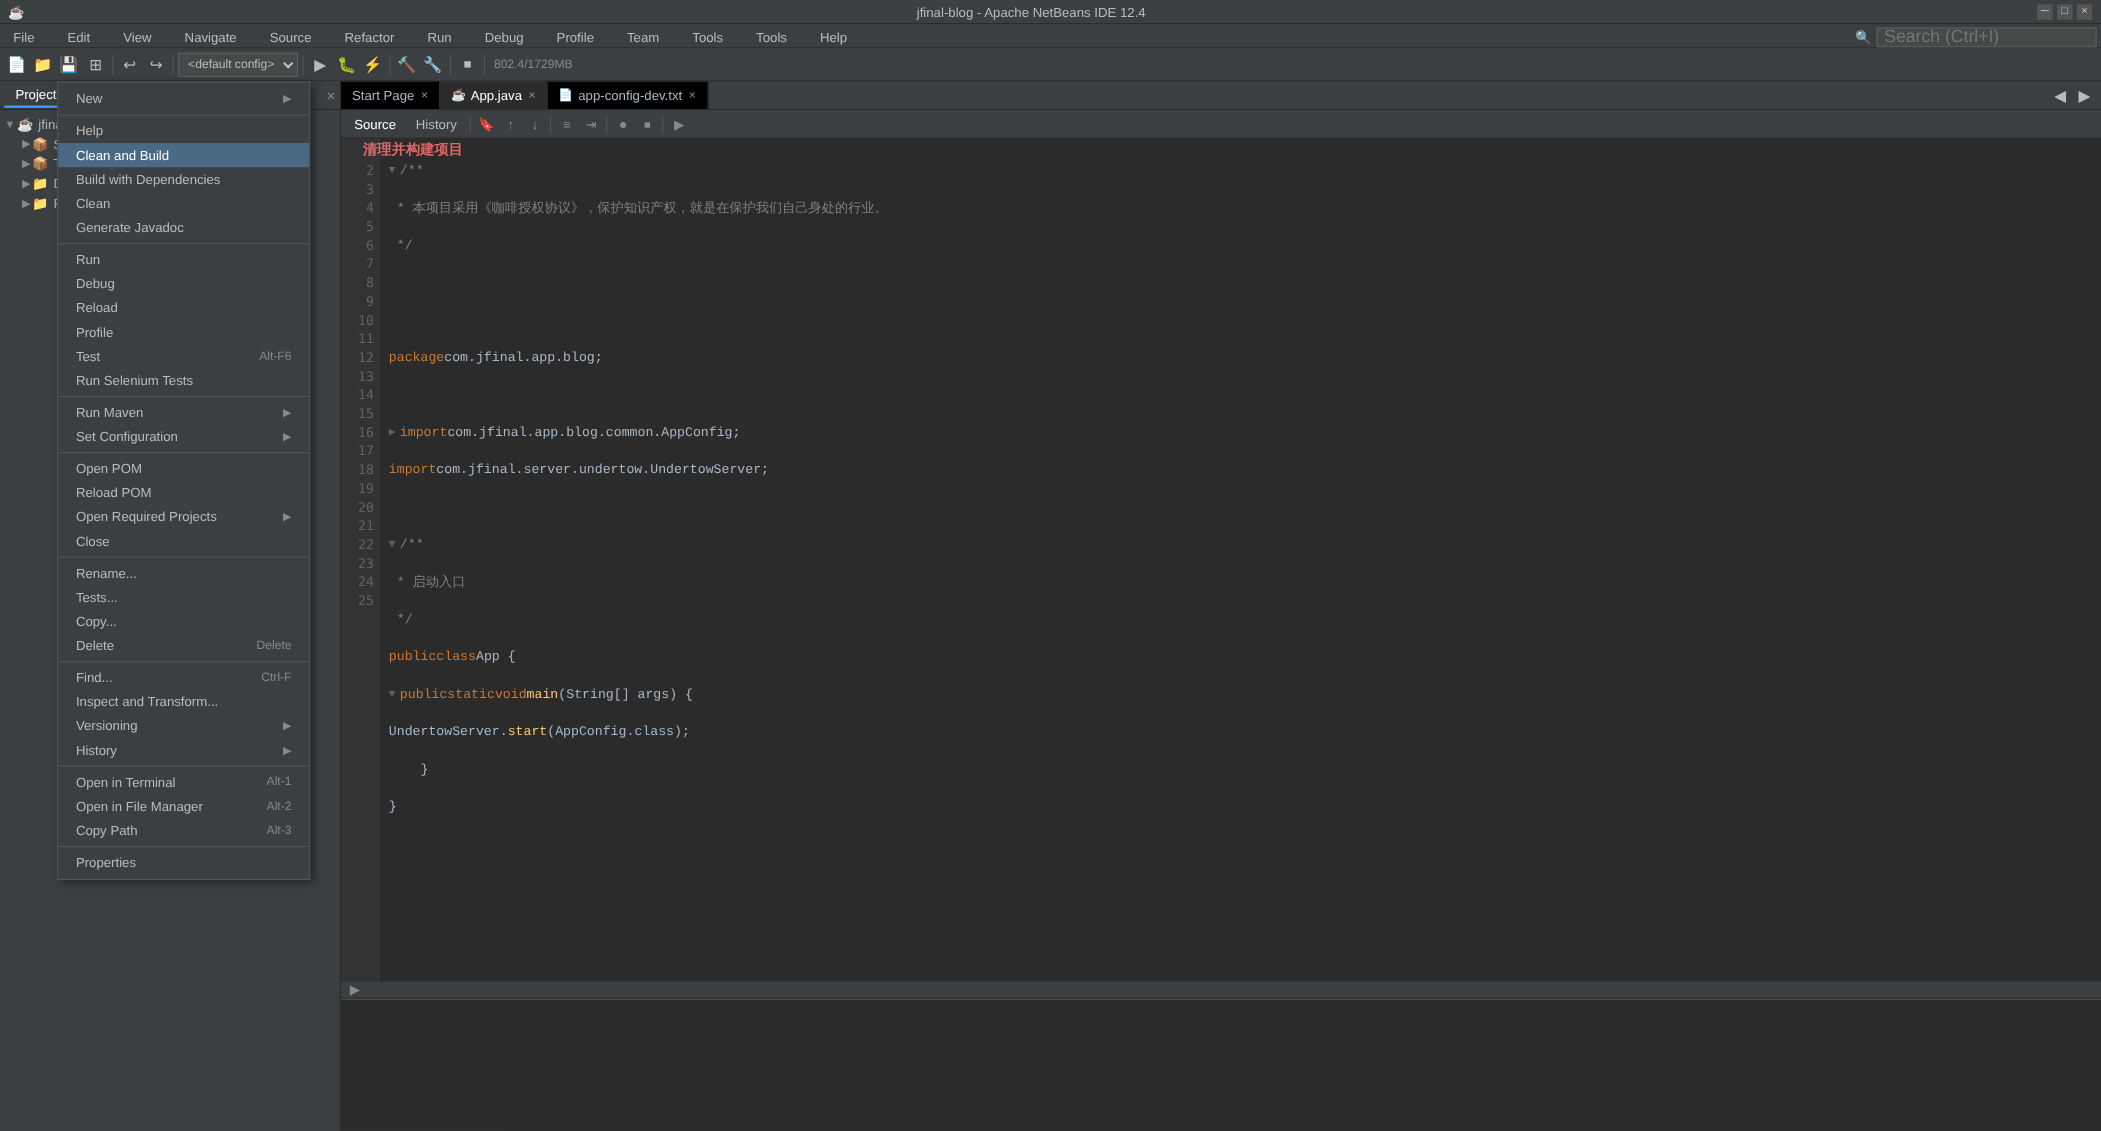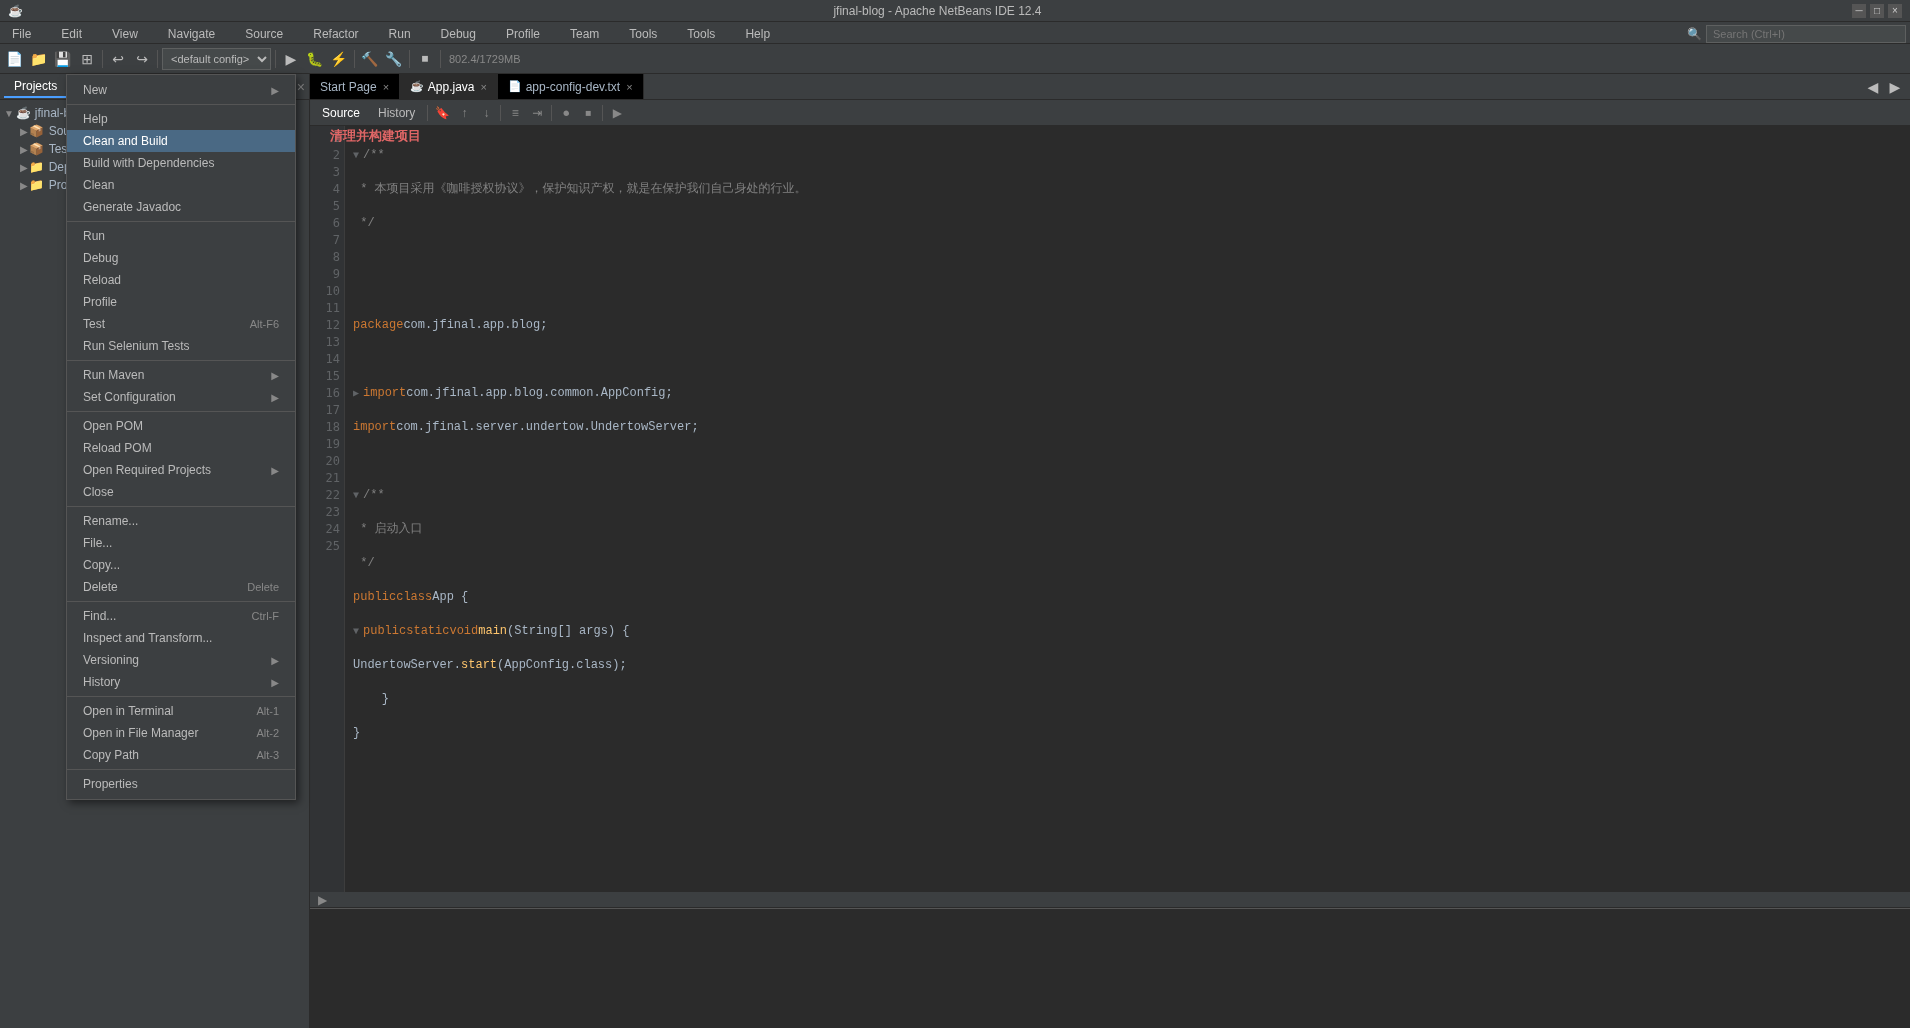--- a/index.html
+++ b/index.html
@@ -69,21 +69,21 @@
     #search-bar-right {
       margin-left: auto;
       display: flex;
       align-items: center;
     }
     #search-input {
       background: #45494a;
       border: 1px solid #5e6060;
       color: #bbbbbb;
       padding: 1px 6px;
-      font-size: 11px;
+      font-size: 16px;
       width: 200px;
       height: 18px;
     }
 
     
     #toolbar {
       background: #3c3f41;
       height: 30px;
       display: flex;
       align-items: center;
@@ -184,21 +184,21 @@
     }
     .tree-icon {
       margin-right: 4px;
       font-size: 12px;
     }
 
     
     #context-menu-overlay {
       position: absolute;
       top: 74px;
-      left: 66px;
+      left: 52px;
       z-index: 1000;
     }
 
     #context-menu {
       background: #3c3f41;
       border: 1px solid #555;
       box-shadow: 3px 3px 8px rgba(0,0,0,0.5);
       min-width: 230px;
       padding: 4px 0;
     }
@@ -699,21 +699,21 @@
     </div>
     <div class="ctx-item">
       <span class="ctx-item-label">Close</span>
     </div>
     <div class="ctx-separator"></div>
 
     <div class="ctx-item">
       <span class="ctx-item-label">Rename...</span>
     </div>
     <div class="ctx-item">
-      <span class="ctx-item-label">File...</span>
+      <span class="ctx-item-label">Tests...</span>
     </div>
     <div class="ctx-item">
       <span class="ctx-item-label">Copy...</span>
     </div>
     <div class="ctx-item">
       <span class="ctx-item-label">Delete</span>
       <span class="shortcut">Delete</span>
     </div>
     <div class="ctx-separator"></div>
 

